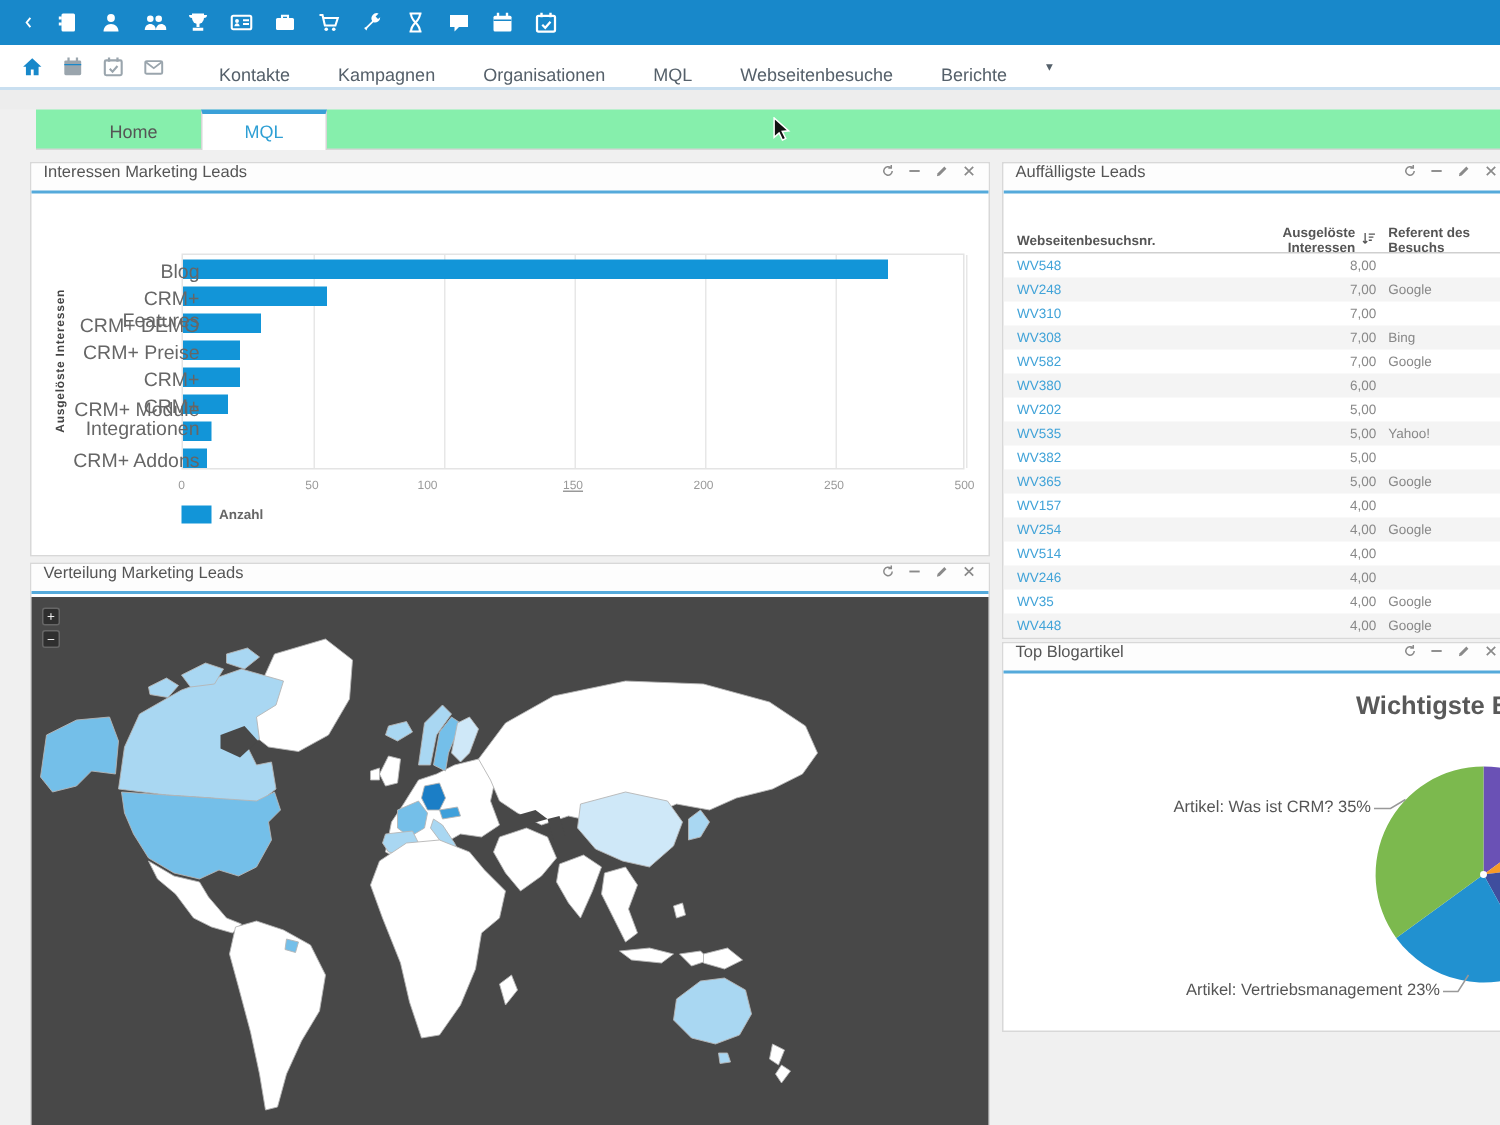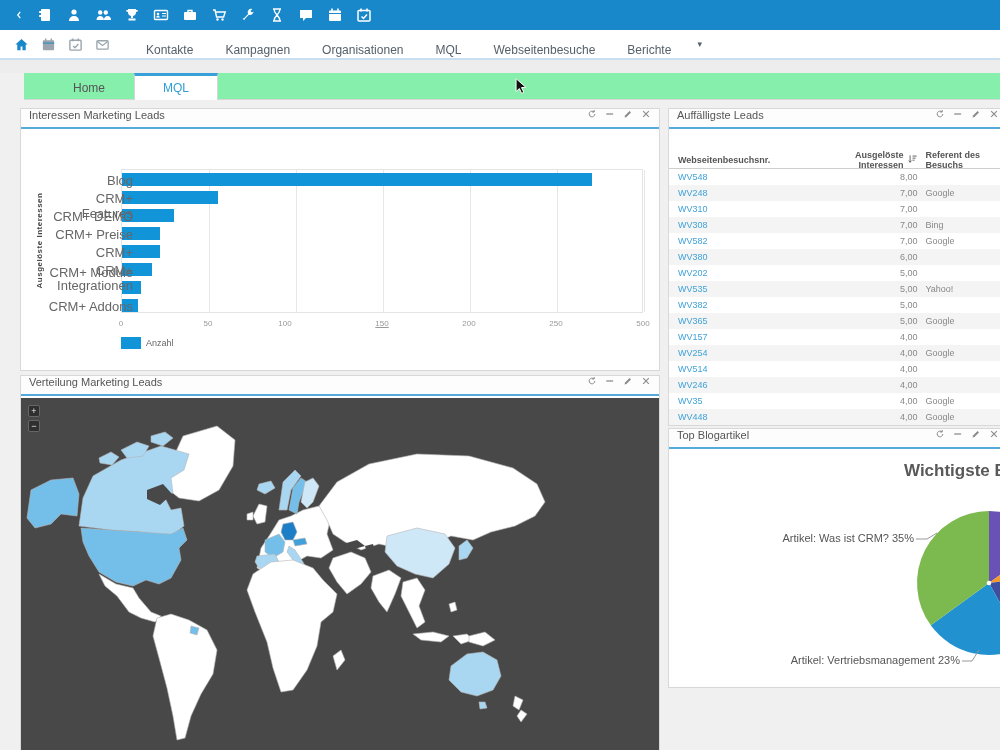--- a/index.html
+++ b/index.html
@@ -50,21 +50,21 @@
     color:#444; letter-spacing:.5px; }
   .plot { position:absolute; left:100px; top:40px; width:522px; height:144px;
     border:1px solid #e4e4e4; }
   .gridline { position:absolute; top:0; bottom:0; width:1px; background:#e7e7e7; }
   .bar-row { position:absolute; left:0; height:13px; background:#1295d8; }
   .cat-label { position:absolute; right:526px; width:90px; text-align:right;
     font-size:13px; color:#666; }
   .tick { position:absolute; top:190px; font-size:8px; color:#999; transform:translateX(-50%); }
   .legend { position:absolute; left:100px; top:208px; display:flex; align-items:center; gap:5px; }
   .legend-swatch { width:20px; height:12px; background:#1295d8; }
-  .legend-label { font-size:9px; color:#666; }
+  .legend-label { font-size:9px; color:#666;font-weight:bold; }
 
   
   .tbl { position:absolute; top:42px; left:0; right:0; }
   .tbl-head { display:flex; height:18px; align-items:center; border-bottom:1px solid #cfcfcf;
     font-size:9px; font-weight:bold; color:#555; }
   .th1 { width:150px; padding-left:9px; }
   .th2 { width:100px; text-align:right; display:flex; justify-content:flex-end; align-items:center; gap:3px;}
   .th3 { width:90px; padding-left:8px; }
   .tbl-row { display:flex; height:16px; align-items:center; font-size:9px; }
   .tbl-row:nth-child(even) { background:#f4f4f4; }

